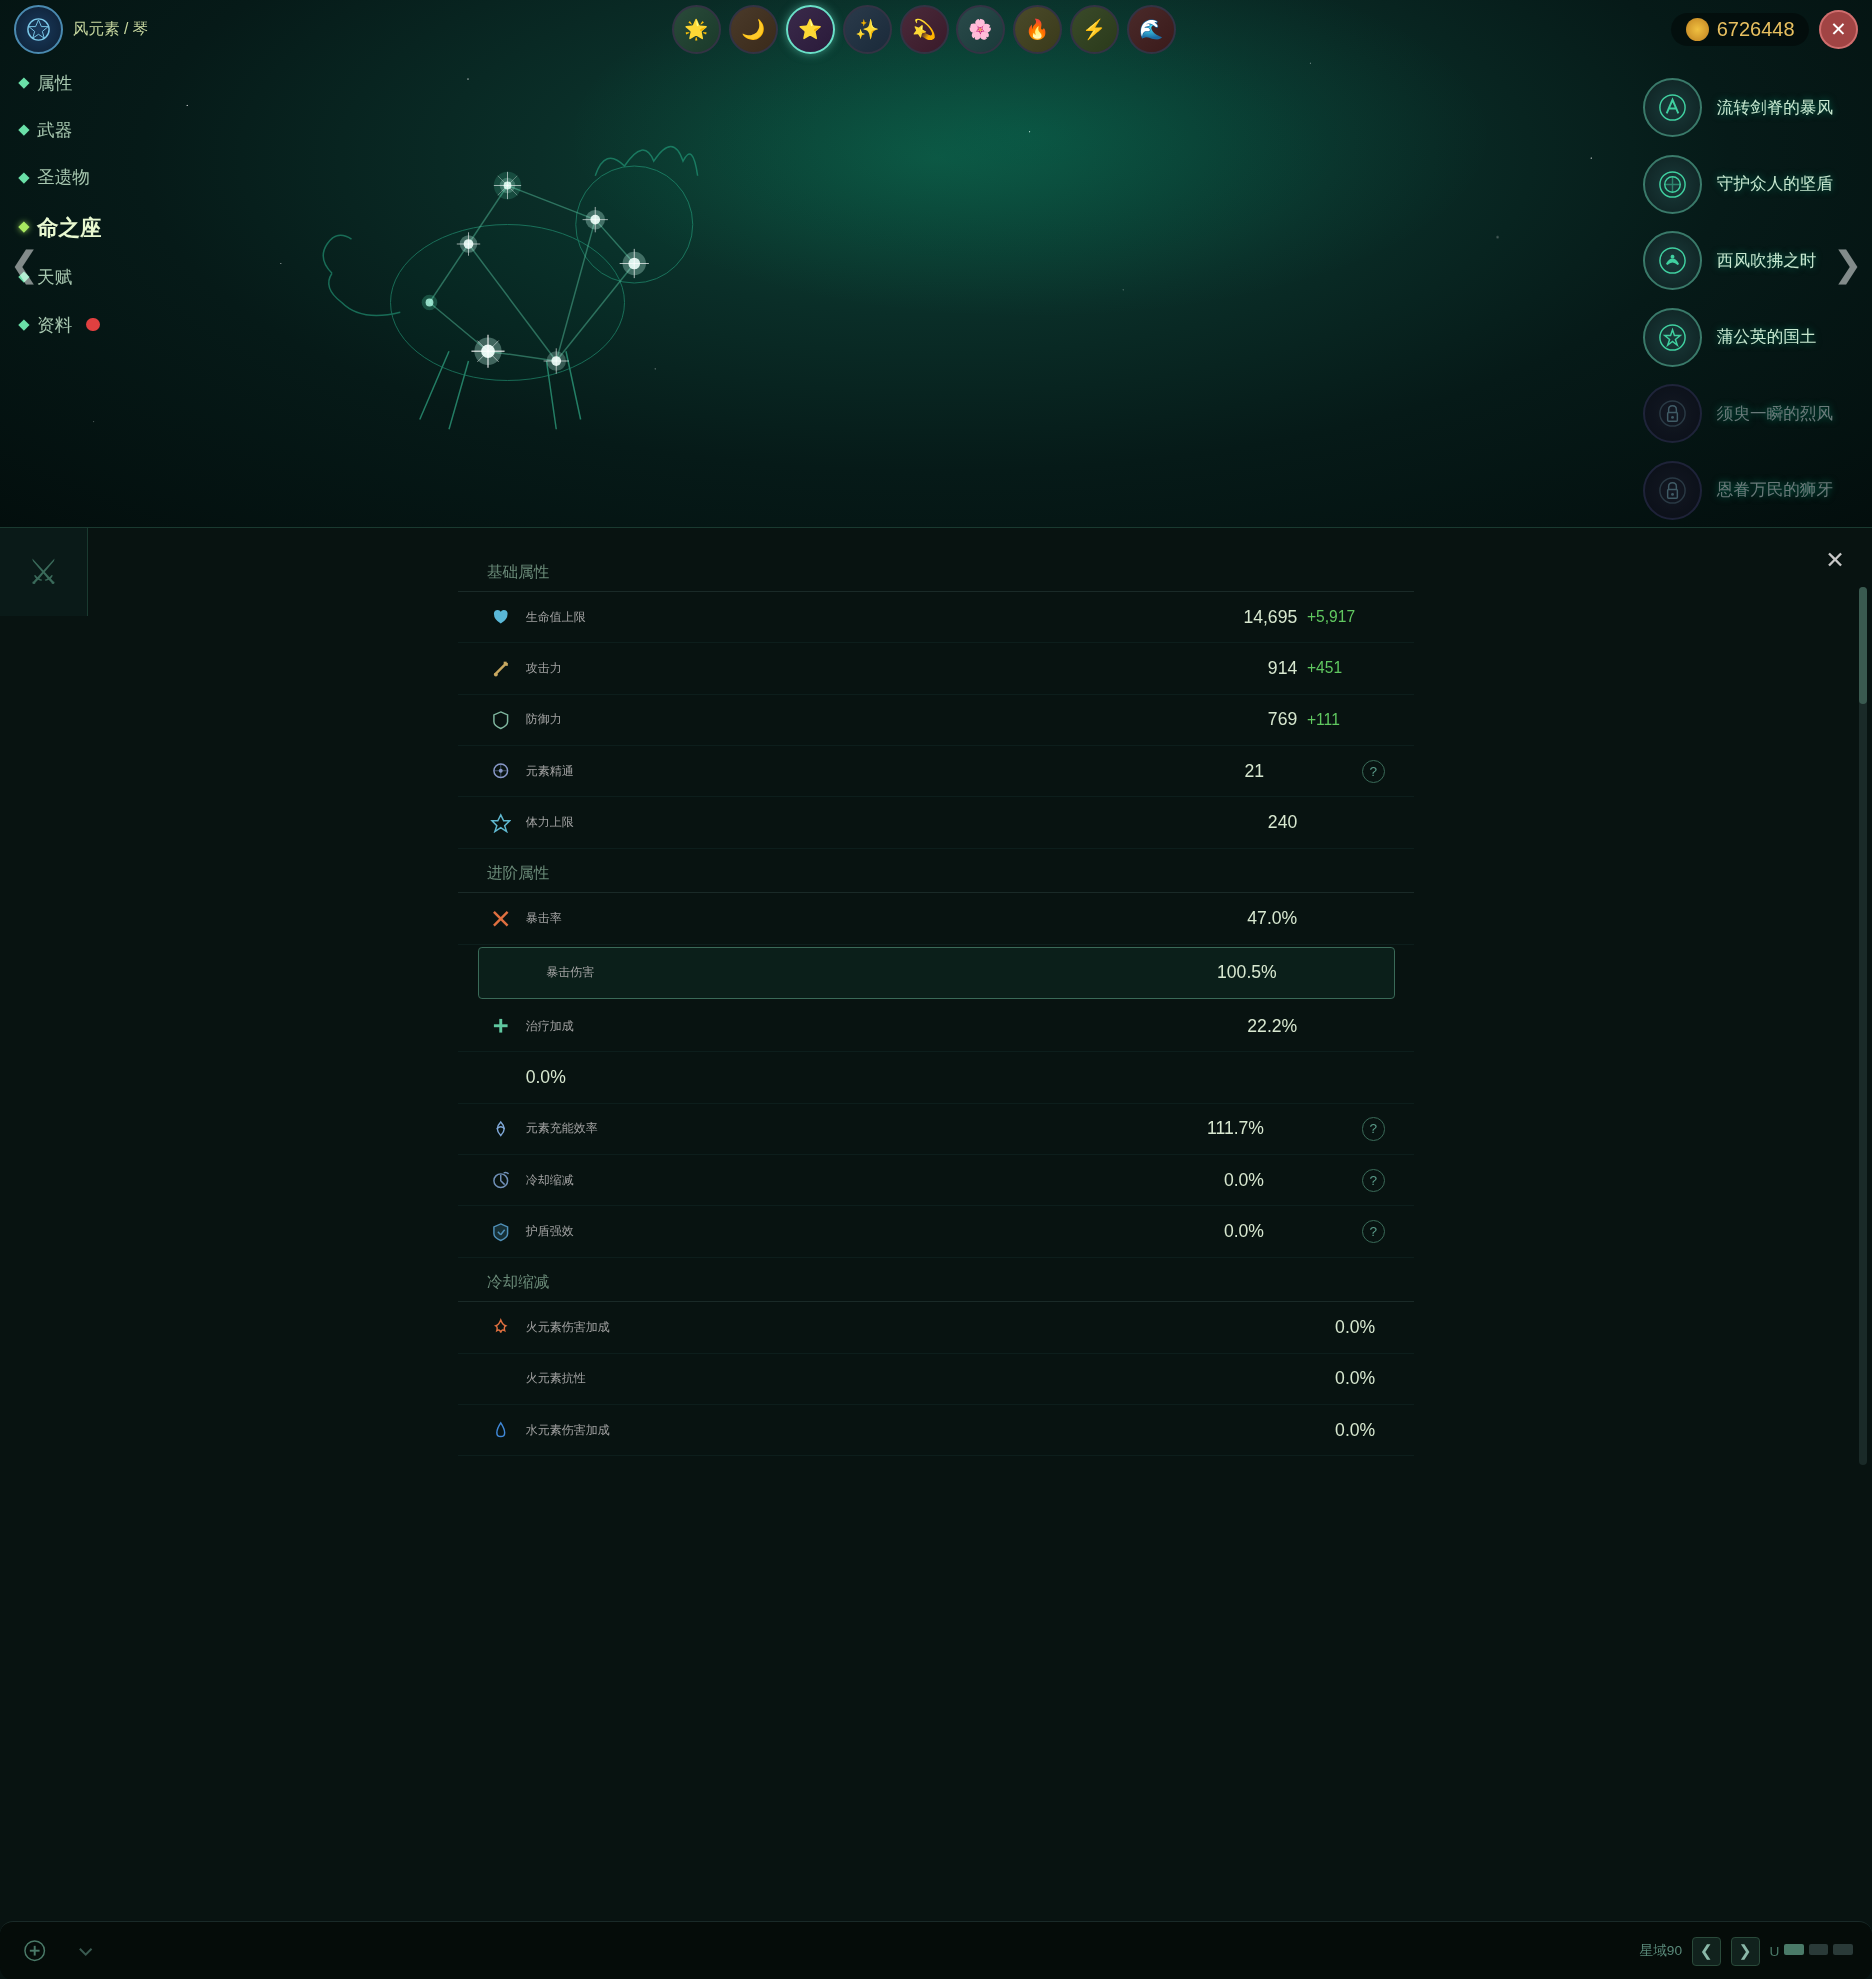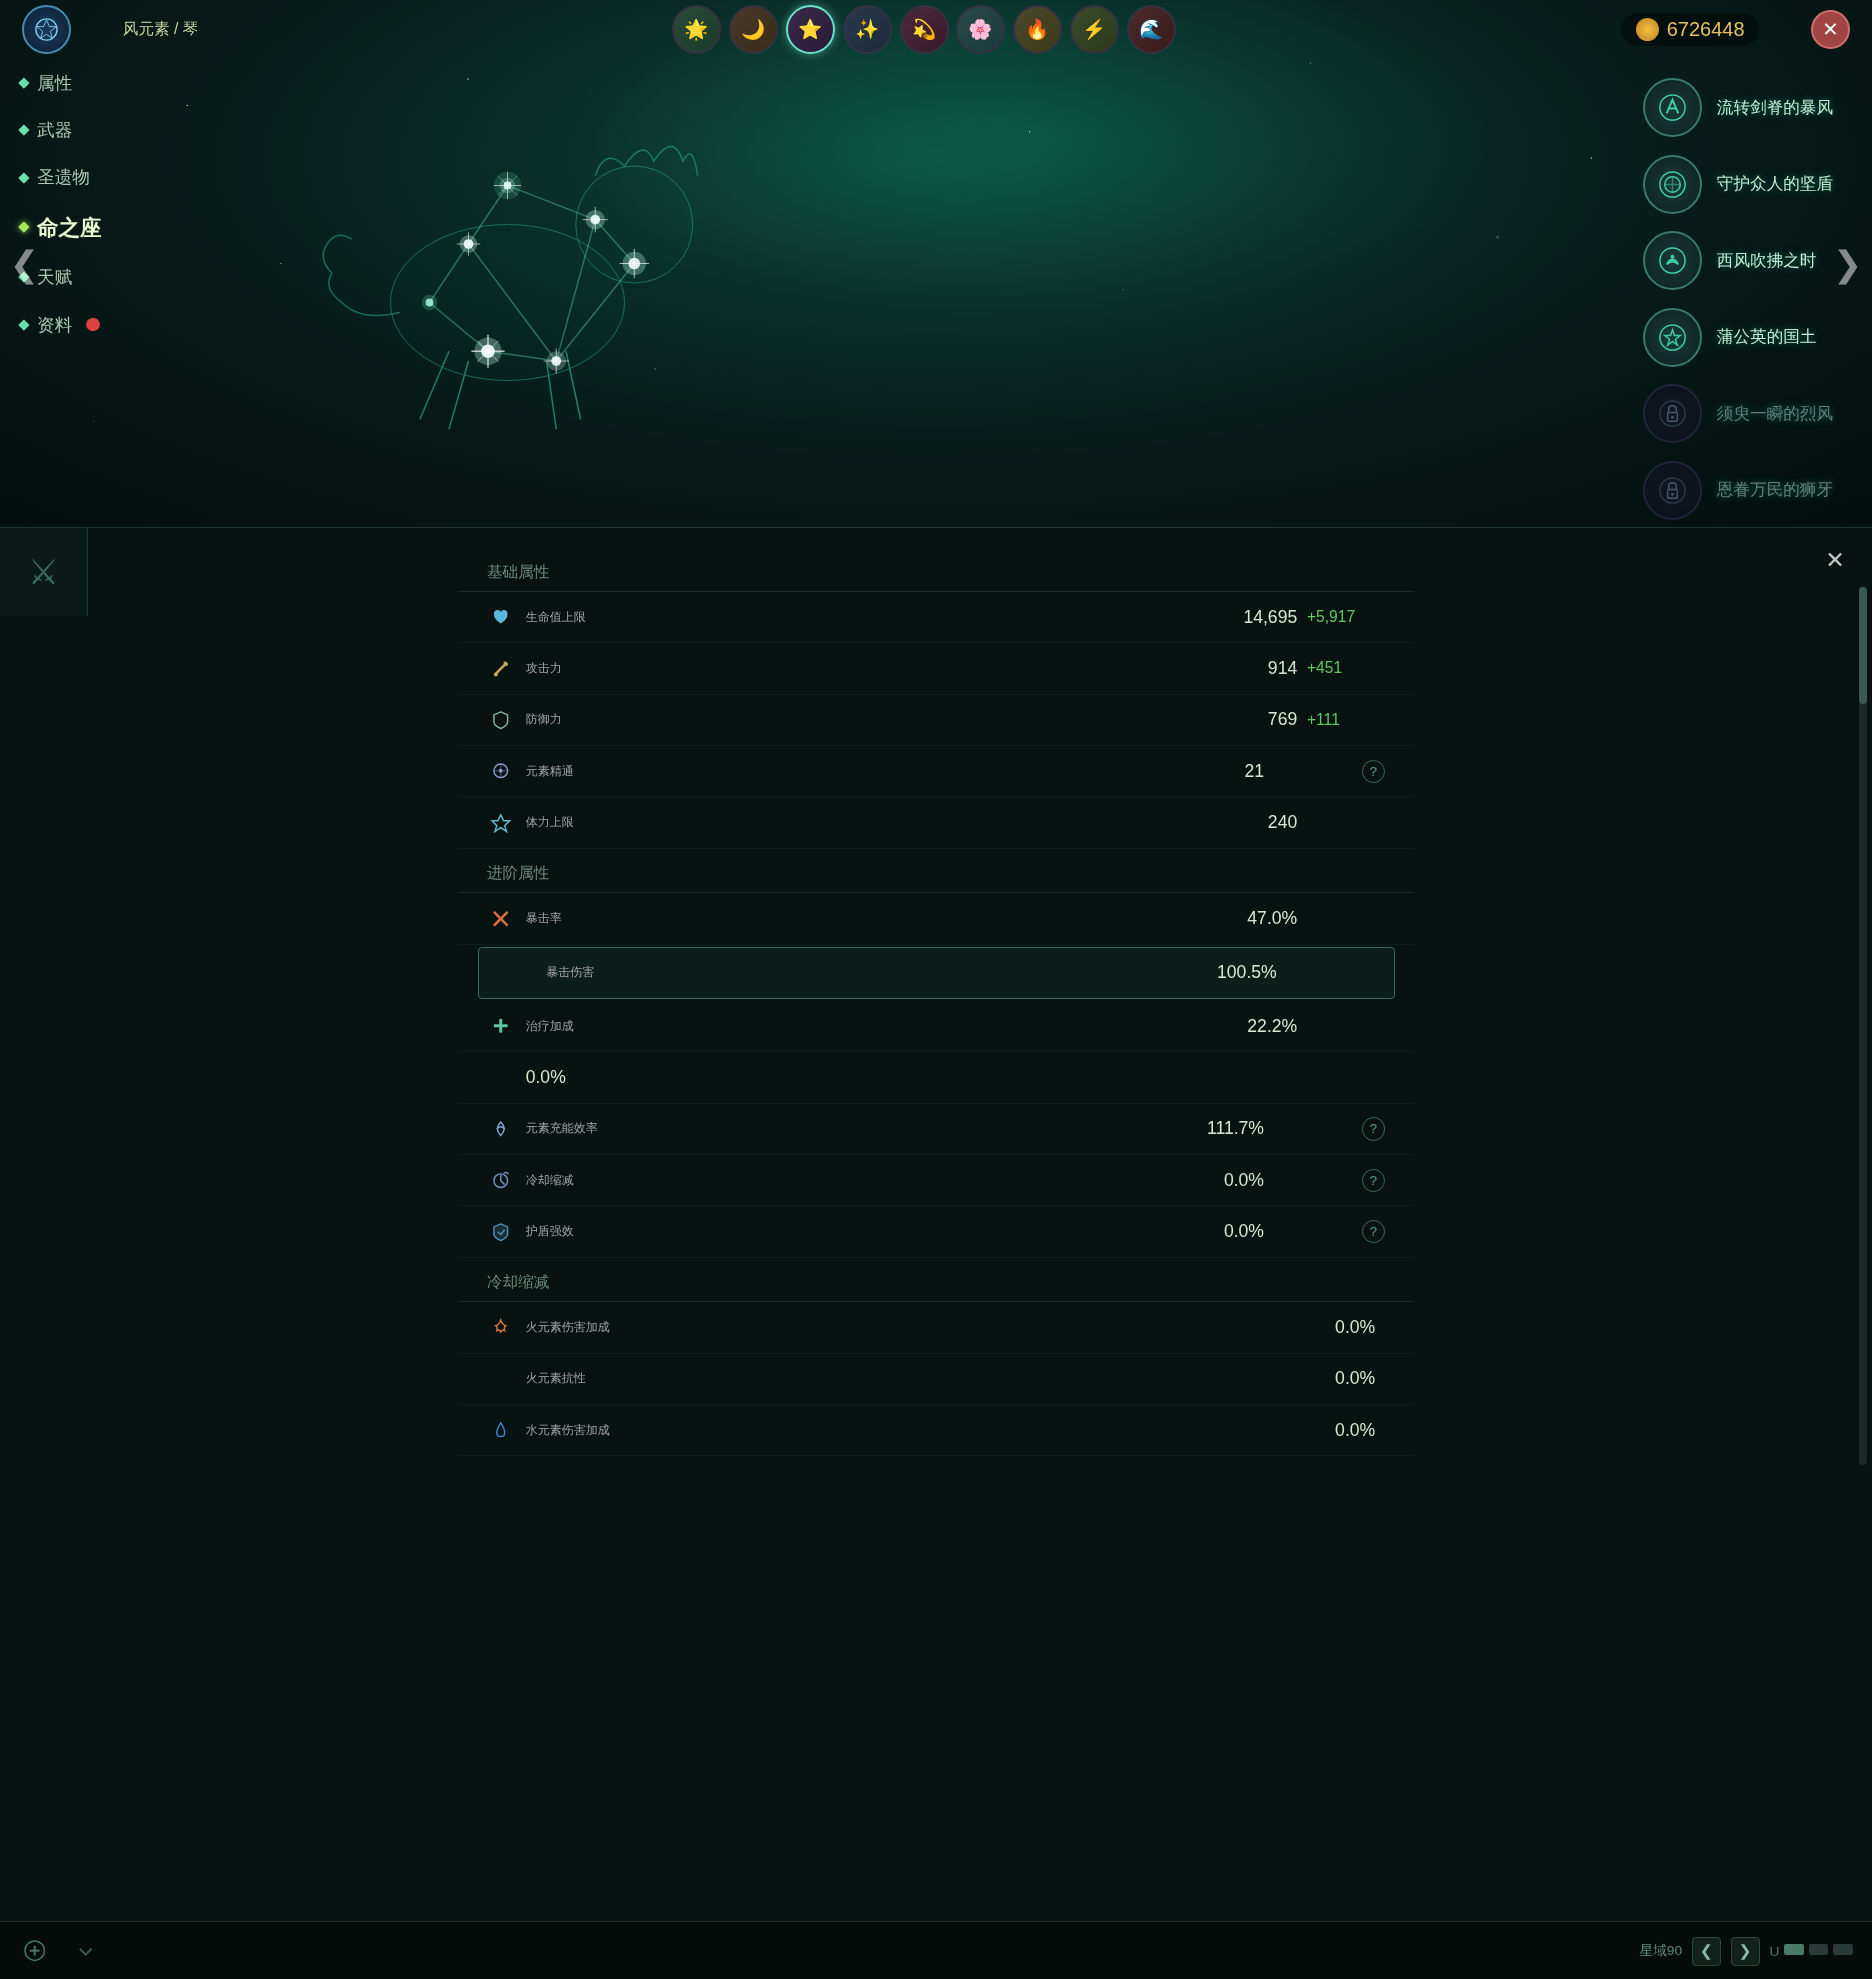--- a/index.html
+++ b/index.html
@@ -55,23 +55,22 @@
 
     
     .top-nav {
       position: absolute;
       top: 0;
       left: 0;
       right: 0;
       height: 59px;
       display: flex;
       align-items: center;
-      padding: 0 22px;
+      padding: 0 14px;
       z-index: 10;
-      gap: 42px;
     }
 
     .nav-logo {
       width: 49px;
       height: 49px;
       border-radius: 50%;
       background: radial-gradient(circle, #1a3a5c, #0d1f33);
       border: 2px solid #4a8ab0;
       display: flex;
       align-items: center;
@@ -424,20 +423,21 @@
       bottom: 0;
       left: 0;
       right: 0;
       height: 59px;
       background: rgba(5, 12, 10, 0.95);
       display: flex;
       align-items: center;
       padding: 0 19.5px;
       gap: 19.5px;
       border-top: 1px solid #1a2a28;
+      border-radius: 13px;
     }
 
     .bottom-icon {
       width: 31px;
       height: 31px;
       color: #4a7a68;
       font-size: 19.5px;
       display: flex;
       align-items: center;
       justify-content: center;

